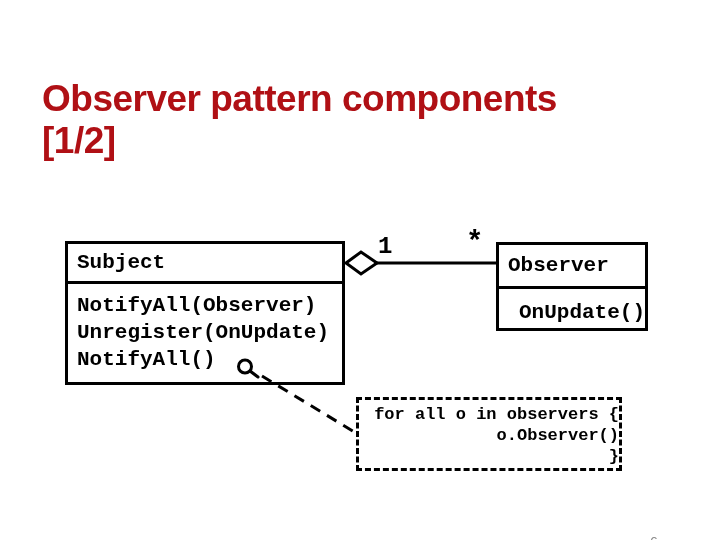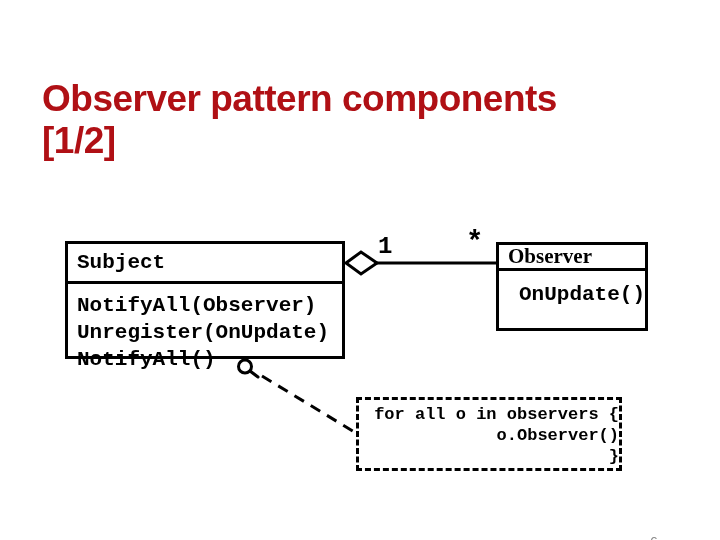--- a/index.html
+++ b/index.html
@@ -52,25 +52,25 @@
   }
   .uml-class .body {
     padding: 8px 0 0 9px;
     font-size: 21px;
   }
   .uml-class .body .method {
     line-height: 27px;
     white-space: pre;
   }
 
-  .subject-box { left: 65px; top: 205px; width: 280px; height: 118px; }
+  .subject-box { left: 65px; top: 205px; width: 280px; height: 144px; }
   .subject-box .hdr { height: 40px; }
 
   .observer-box { left: 496px; top: 206px; width: 152px; height: 89px; }
-  .observer-box .hdr { height: 26px; font-family: Liberation Serif, serif; }
+  .observer-box .hdr { height: 44px; }
   .observer-box .body { padding-top: 10px; padding-left: 20px; }
 
   
   .mult {
     position: absolute;
     font-family: "Liberation Mono", "DejaVu Sans Mono", monospace;
     font-weight: bold;
     color: #000000;
     line-height: 1;
   }

